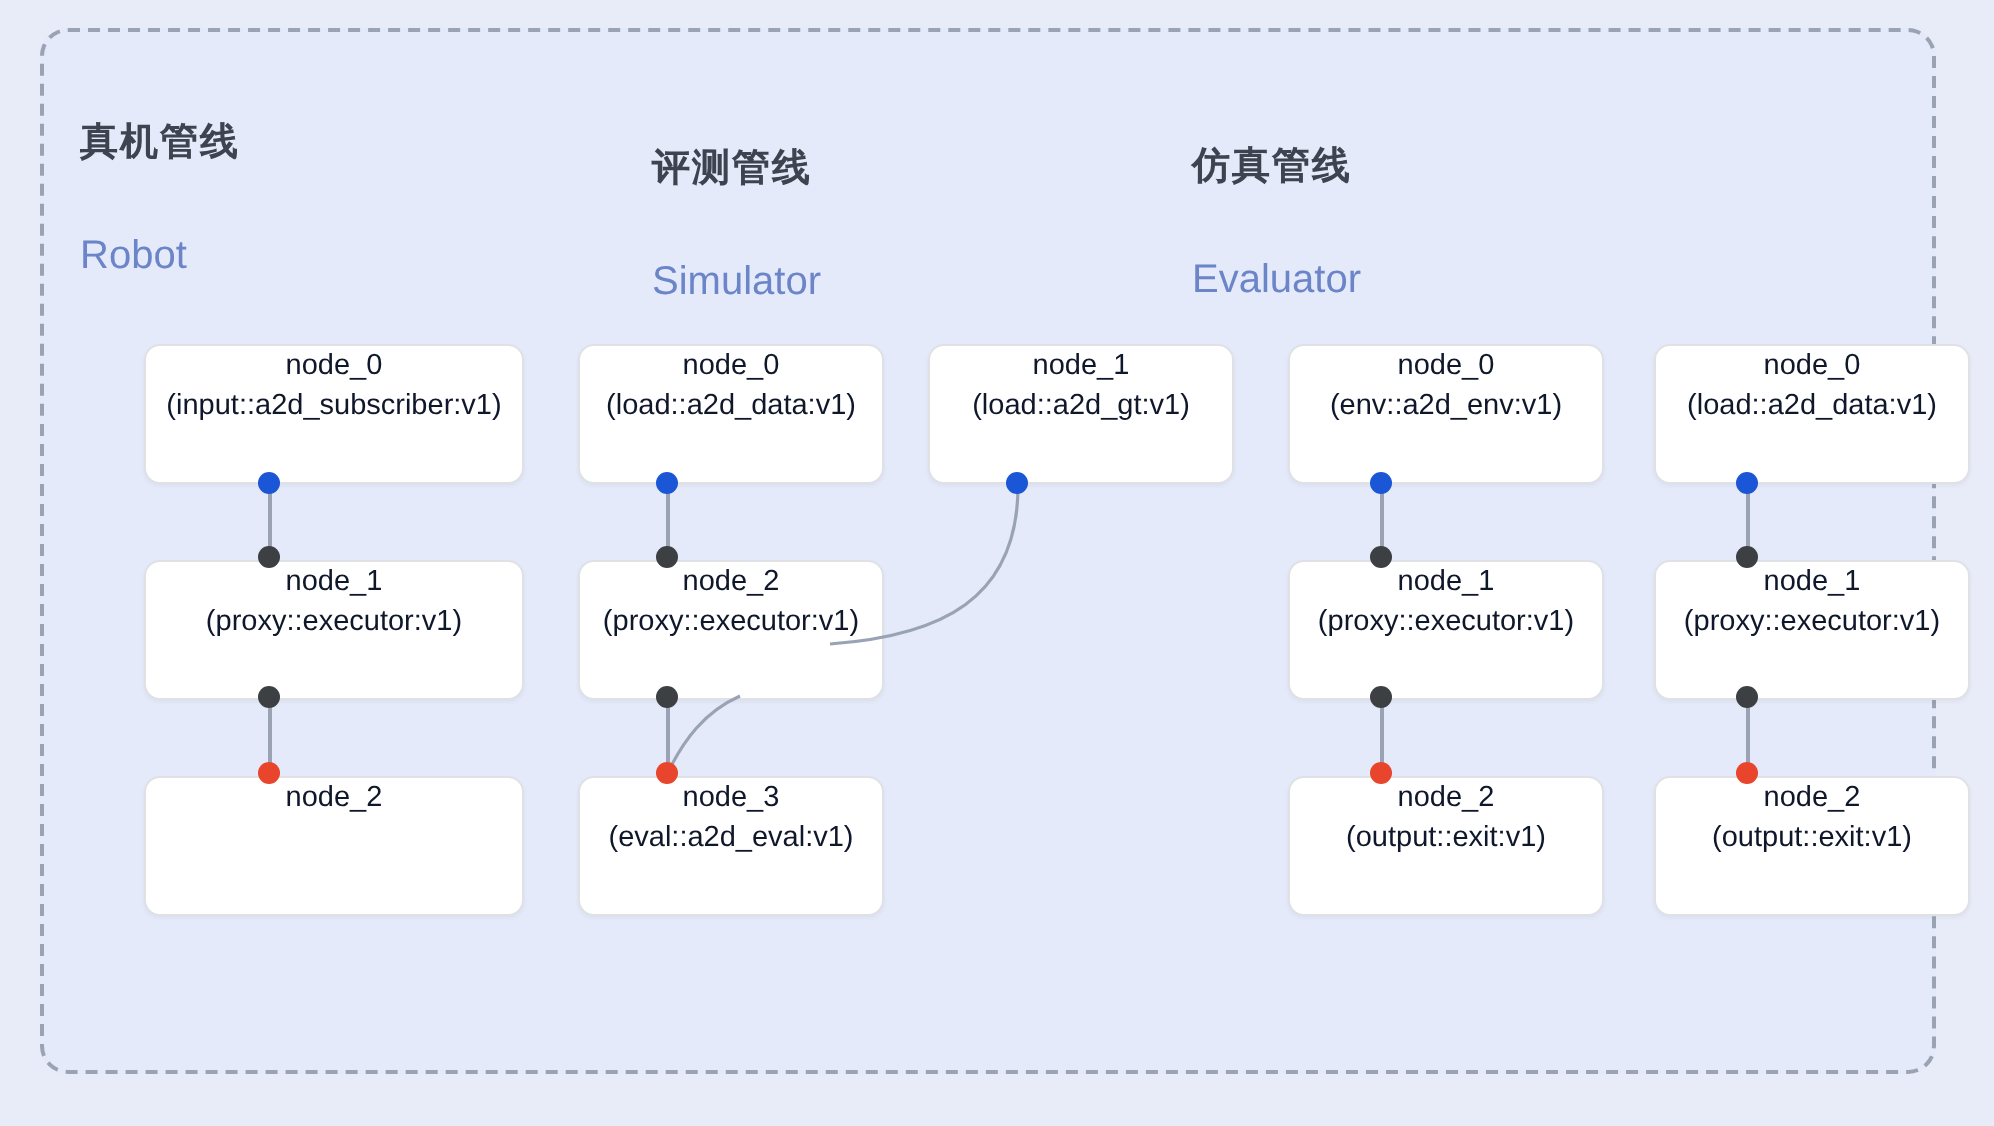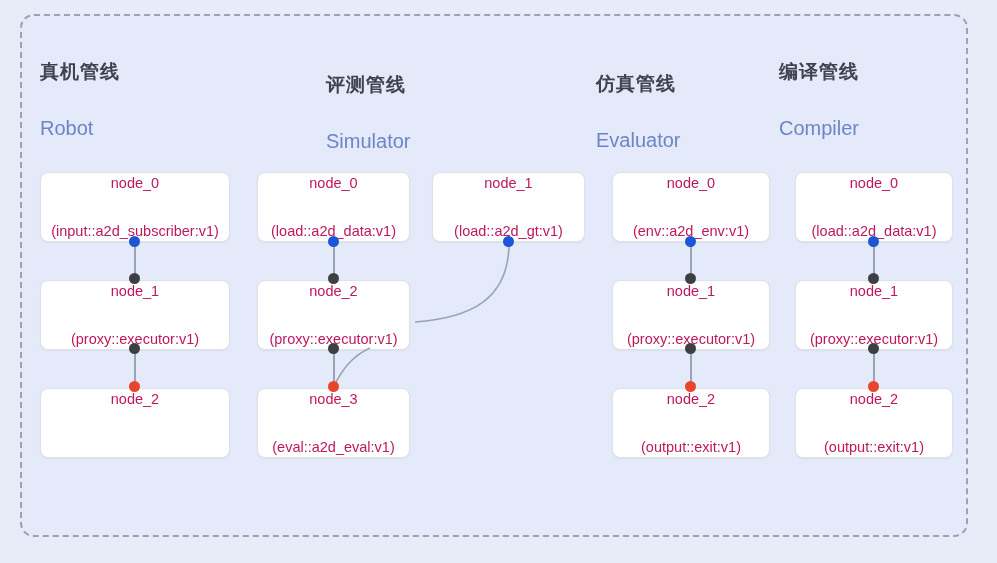--- a/index.html
+++ b/index.html
@@ -61,23 +61,24 @@
   
   .node {
     position: absolute;
     box-sizing: border-box;
     background: #ffffff;
     border: 1px solid #dfe1e5;
     border-radius: 8px;
     display: flex;
     flex-direction: column;
     align-items: center;
-    justify-content: space-between;
-    color: #be185d;
+    justify-content: flex-start;
+    color: #0f172a;
     box-shadow: 0 1px 2px rgba(60,64,67,0.06);
+    margin-left: 32px;
   }
   .node-name {
     font-size: 14.5px;
     line-height: 20px;
   }
   .node-type {
     font-size: 14.5px;
     line-height: 20px;
   }
 
@@ -128,24 +129,20 @@
     <div class="col-sub">Robot</div>
   </div>
   <div class="col-head" style="left:326px; top:60px; width:190px;margin-top:13px;">
     <div class="col-title">评测管线</div>
     <div class="col-sub">Simulator</div>
   </div>
   <div class="col-head" style="left:596px; top:72px; width:190px;">
     <div class="col-title">仿真管线</div>
     <div class="col-sub">Evaluator</div>
   </div>
-  <div class="col-head" style="left:779px; top:60px; width:190px;">
-    <div class="col-title">编译管线</div>
-    <div class="col-sub">Compiler</div>
-  </div>
 
   <div class="vline" style="left:134px; top:238px; height:42px;"></div>
   <div class="vline" style="left:134px; top:346px; height:42px;"></div>
 
   <div class="node" style="left:40px; top:172px; width:190px; height:70px;">
     <div class="node-name">node_0</div>
     <div class="node-type">(input::a2d_subscriber:v1)</div>
   </div>
   <div class="node" style="left:40px; top:280px; width:190px; height:70px;">
     <div class="node-name">node_1</div>

